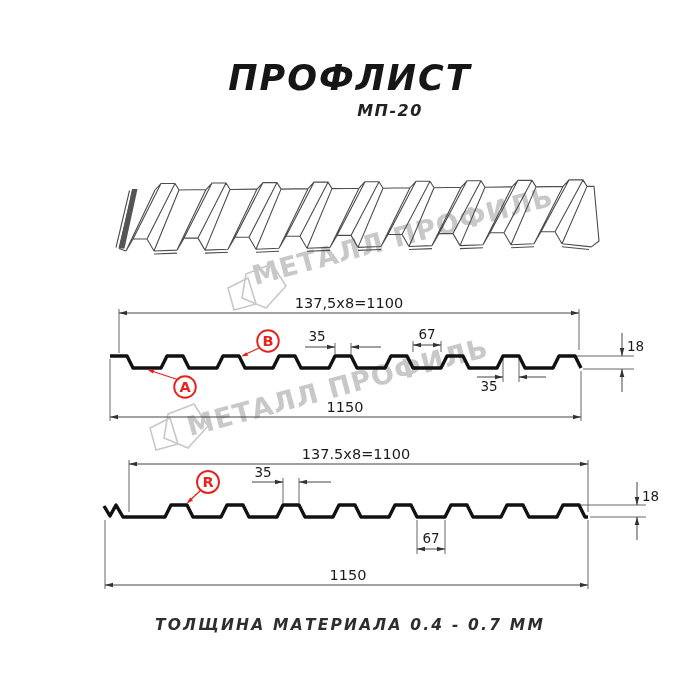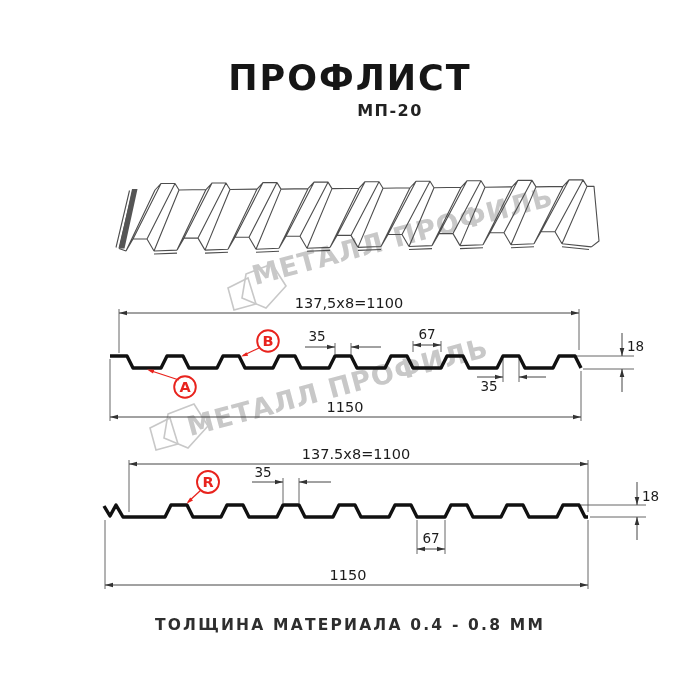--- a/index.html
+++ b/index.html
@@ -1,33 +1,33 @@
 <!DOCTYPE html>
 <html><head>
 <meta charset="utf-8">
 <style>
   html,body{margin:0;padding:0;}
   body{width:700px;height:700px;background:#ffffff;overflow:hidden;position:relative;
        font-family:"DejaVu Sans","Liberation Sans",sans-serif;}
-  .abs{position:absolute;left:0;width:700px;text-align:center;}
+  .abs{position:absolute;left:0;width:700px;text-align:center;font-style:italic;}
   .title{top:58px;font-size:35px;font-weight:800;letter-spacing:2px;color:#161616;}
   .subtitle{top:101px;font-size:16px;font-weight:700;letter-spacing:1.5px;color:#222;padding-left:40px;}
   .footer{top:616px;font-size:15.5px;font-weight:600;letter-spacing:2.2px;color:#2e2e2e;}
   svg{position:absolute;top:0;left:0;}
   .dimtxt{font-size:13.5px;fill:#1c1c1c;}
   .dimtxt.big{font-size:14.5px;}
   .redtxt{font-size:14.5px;font-weight:700;fill:#e8231d;}
   .wmtxt{font-size:27px;font-weight:700;fill:#c8c8c8;letter-spacing:1px;}
 </style>
 </head>
 <body>
 
 <div class="abs title">ПРОФЛИСТ</div>
 <div class="abs subtitle">МП-20</div>
-<div class="abs footer">ТОЛЩИНА МАТЕРИАЛА 0.4 - 0.8 ММ</div>
+<div class="abs footer">ТОЛЩИНА МАТЕРИАЛА 0.4 - 0.7 ММ</div>
 
 <svg width="700" height="700" viewBox="0 0 700 700">
 
   <g stroke="#c8c8c8" stroke-width="1.6" fill="none">
     <g transform="translate(228,264)">
       <path d="M18 10 L44 0 L58 22 L38 44 L14 34 Z"></path>
       <path d="M0 24 L20 14 L28 40 L6 46 Z"></path>
     </g>
   </g>
   <text class="wmtxt" transform="translate(405,245) rotate(-15)" text-anchor="middle">МЕТАЛЛ ПРОФИЛЬ</text>

